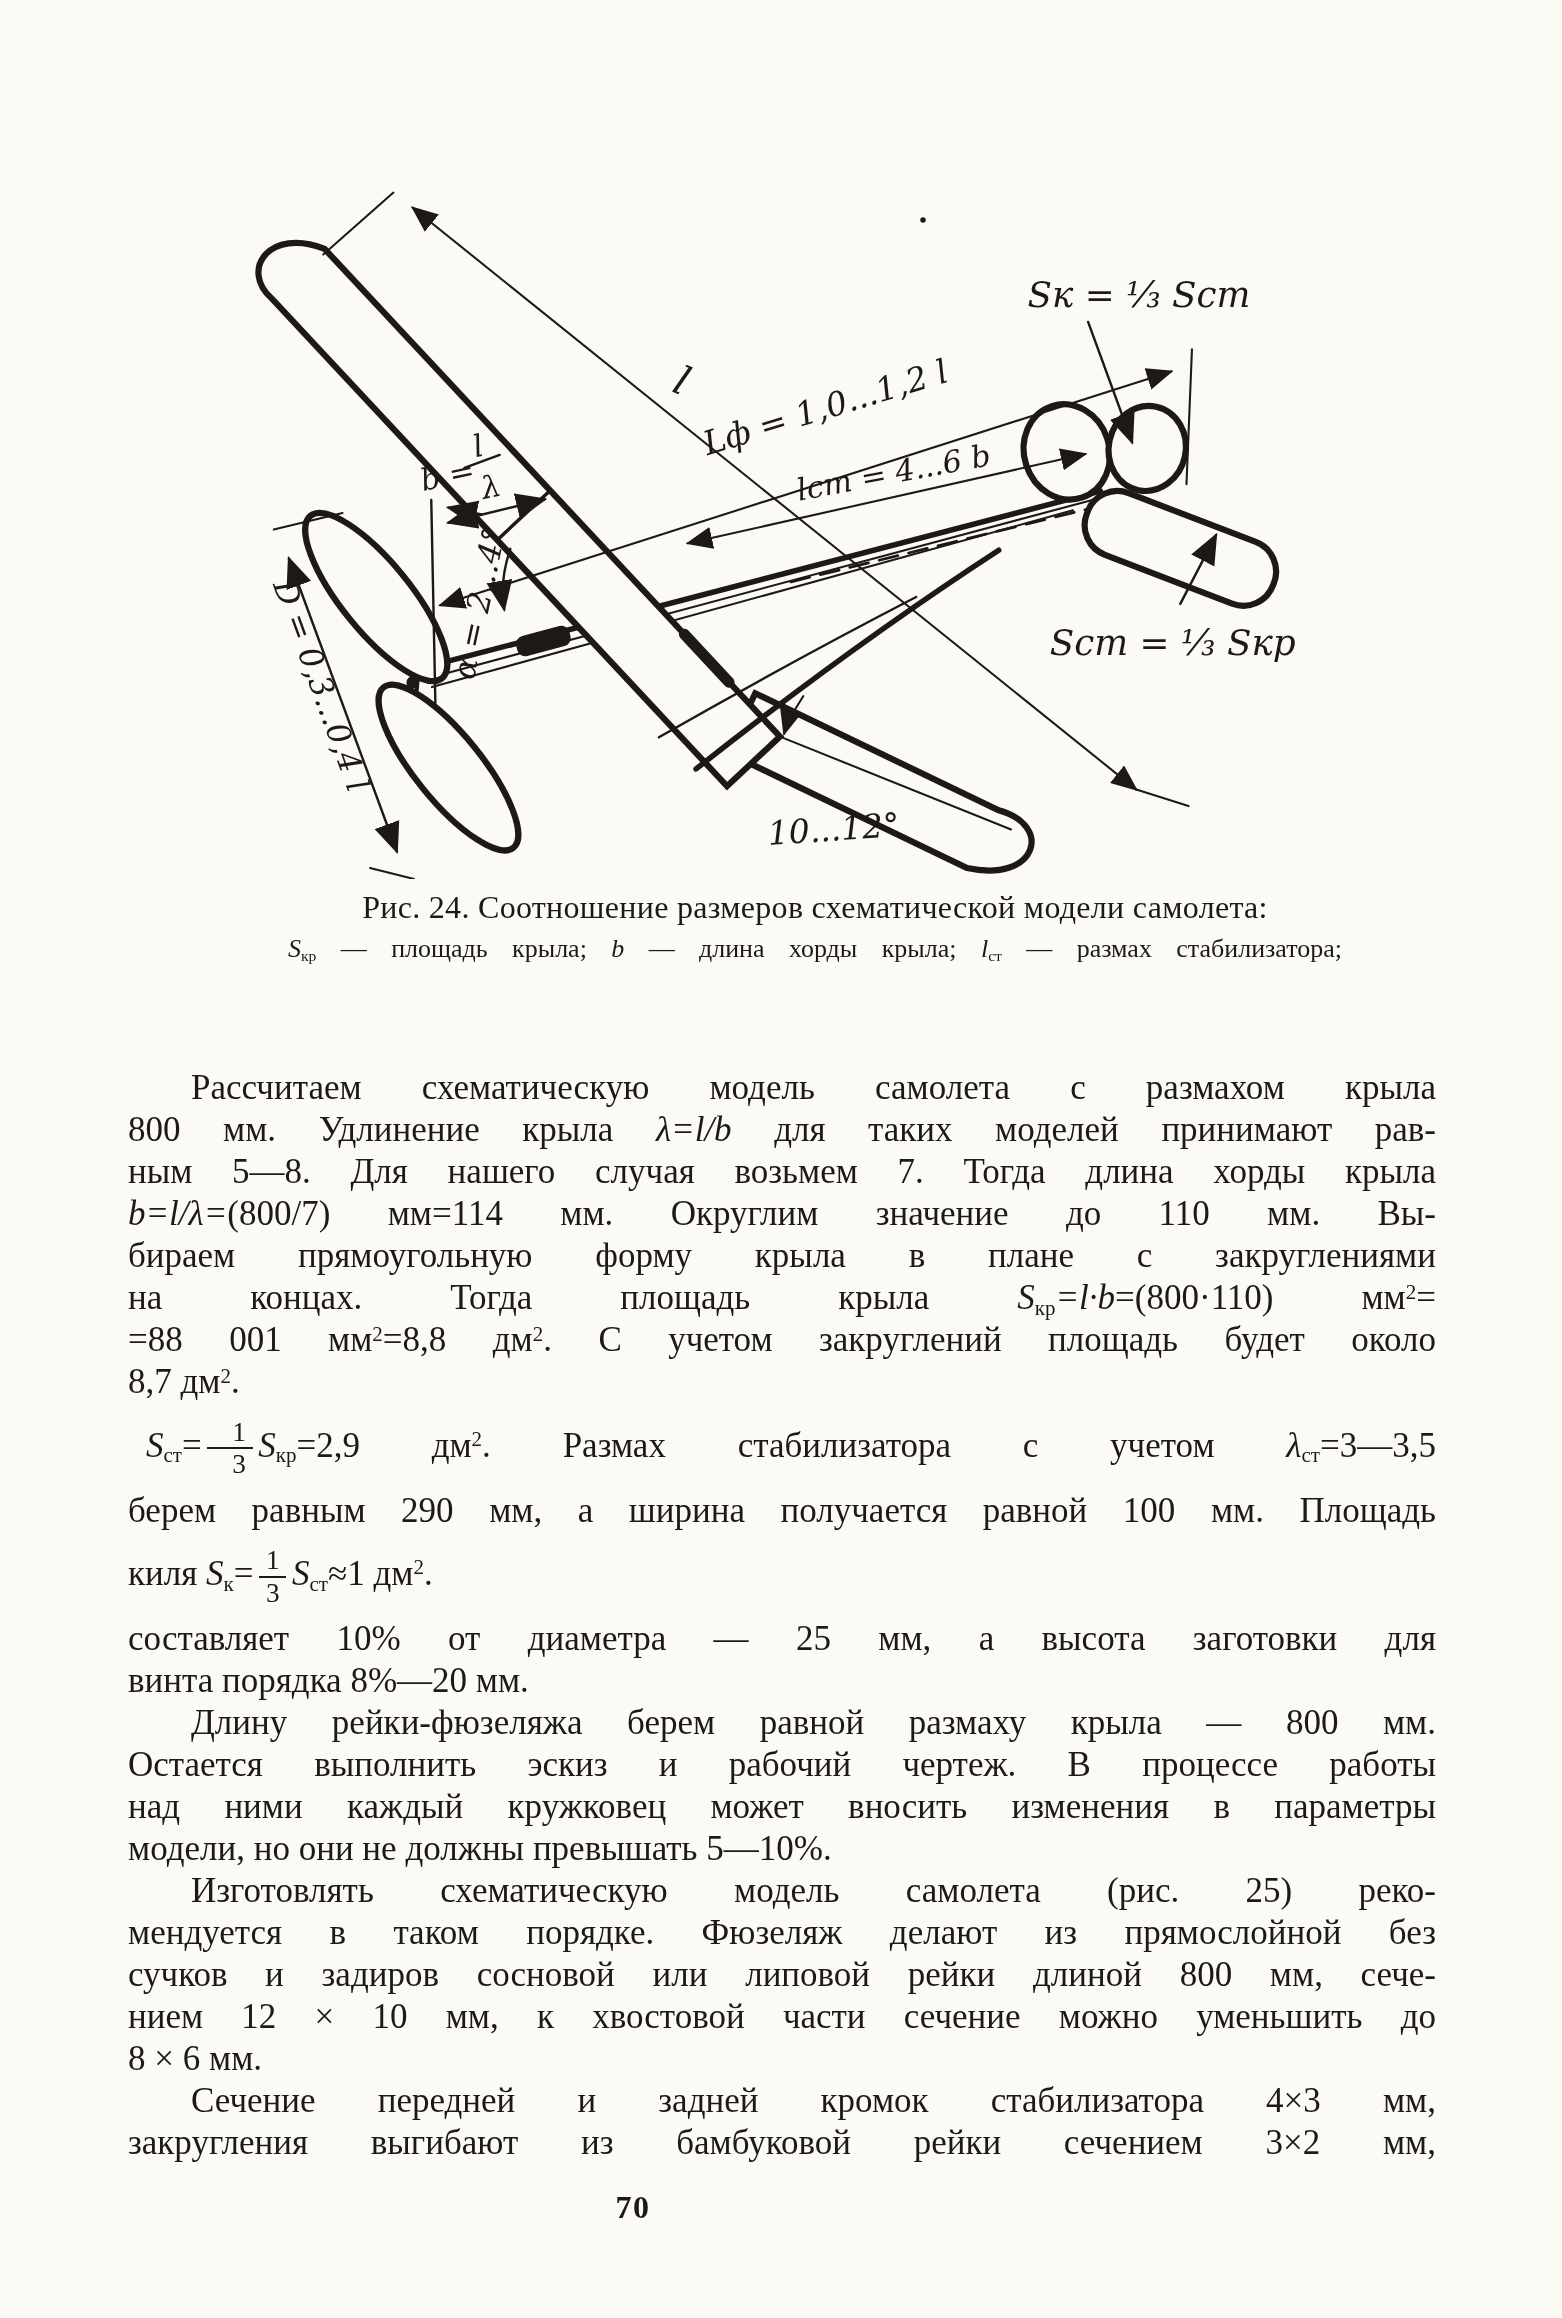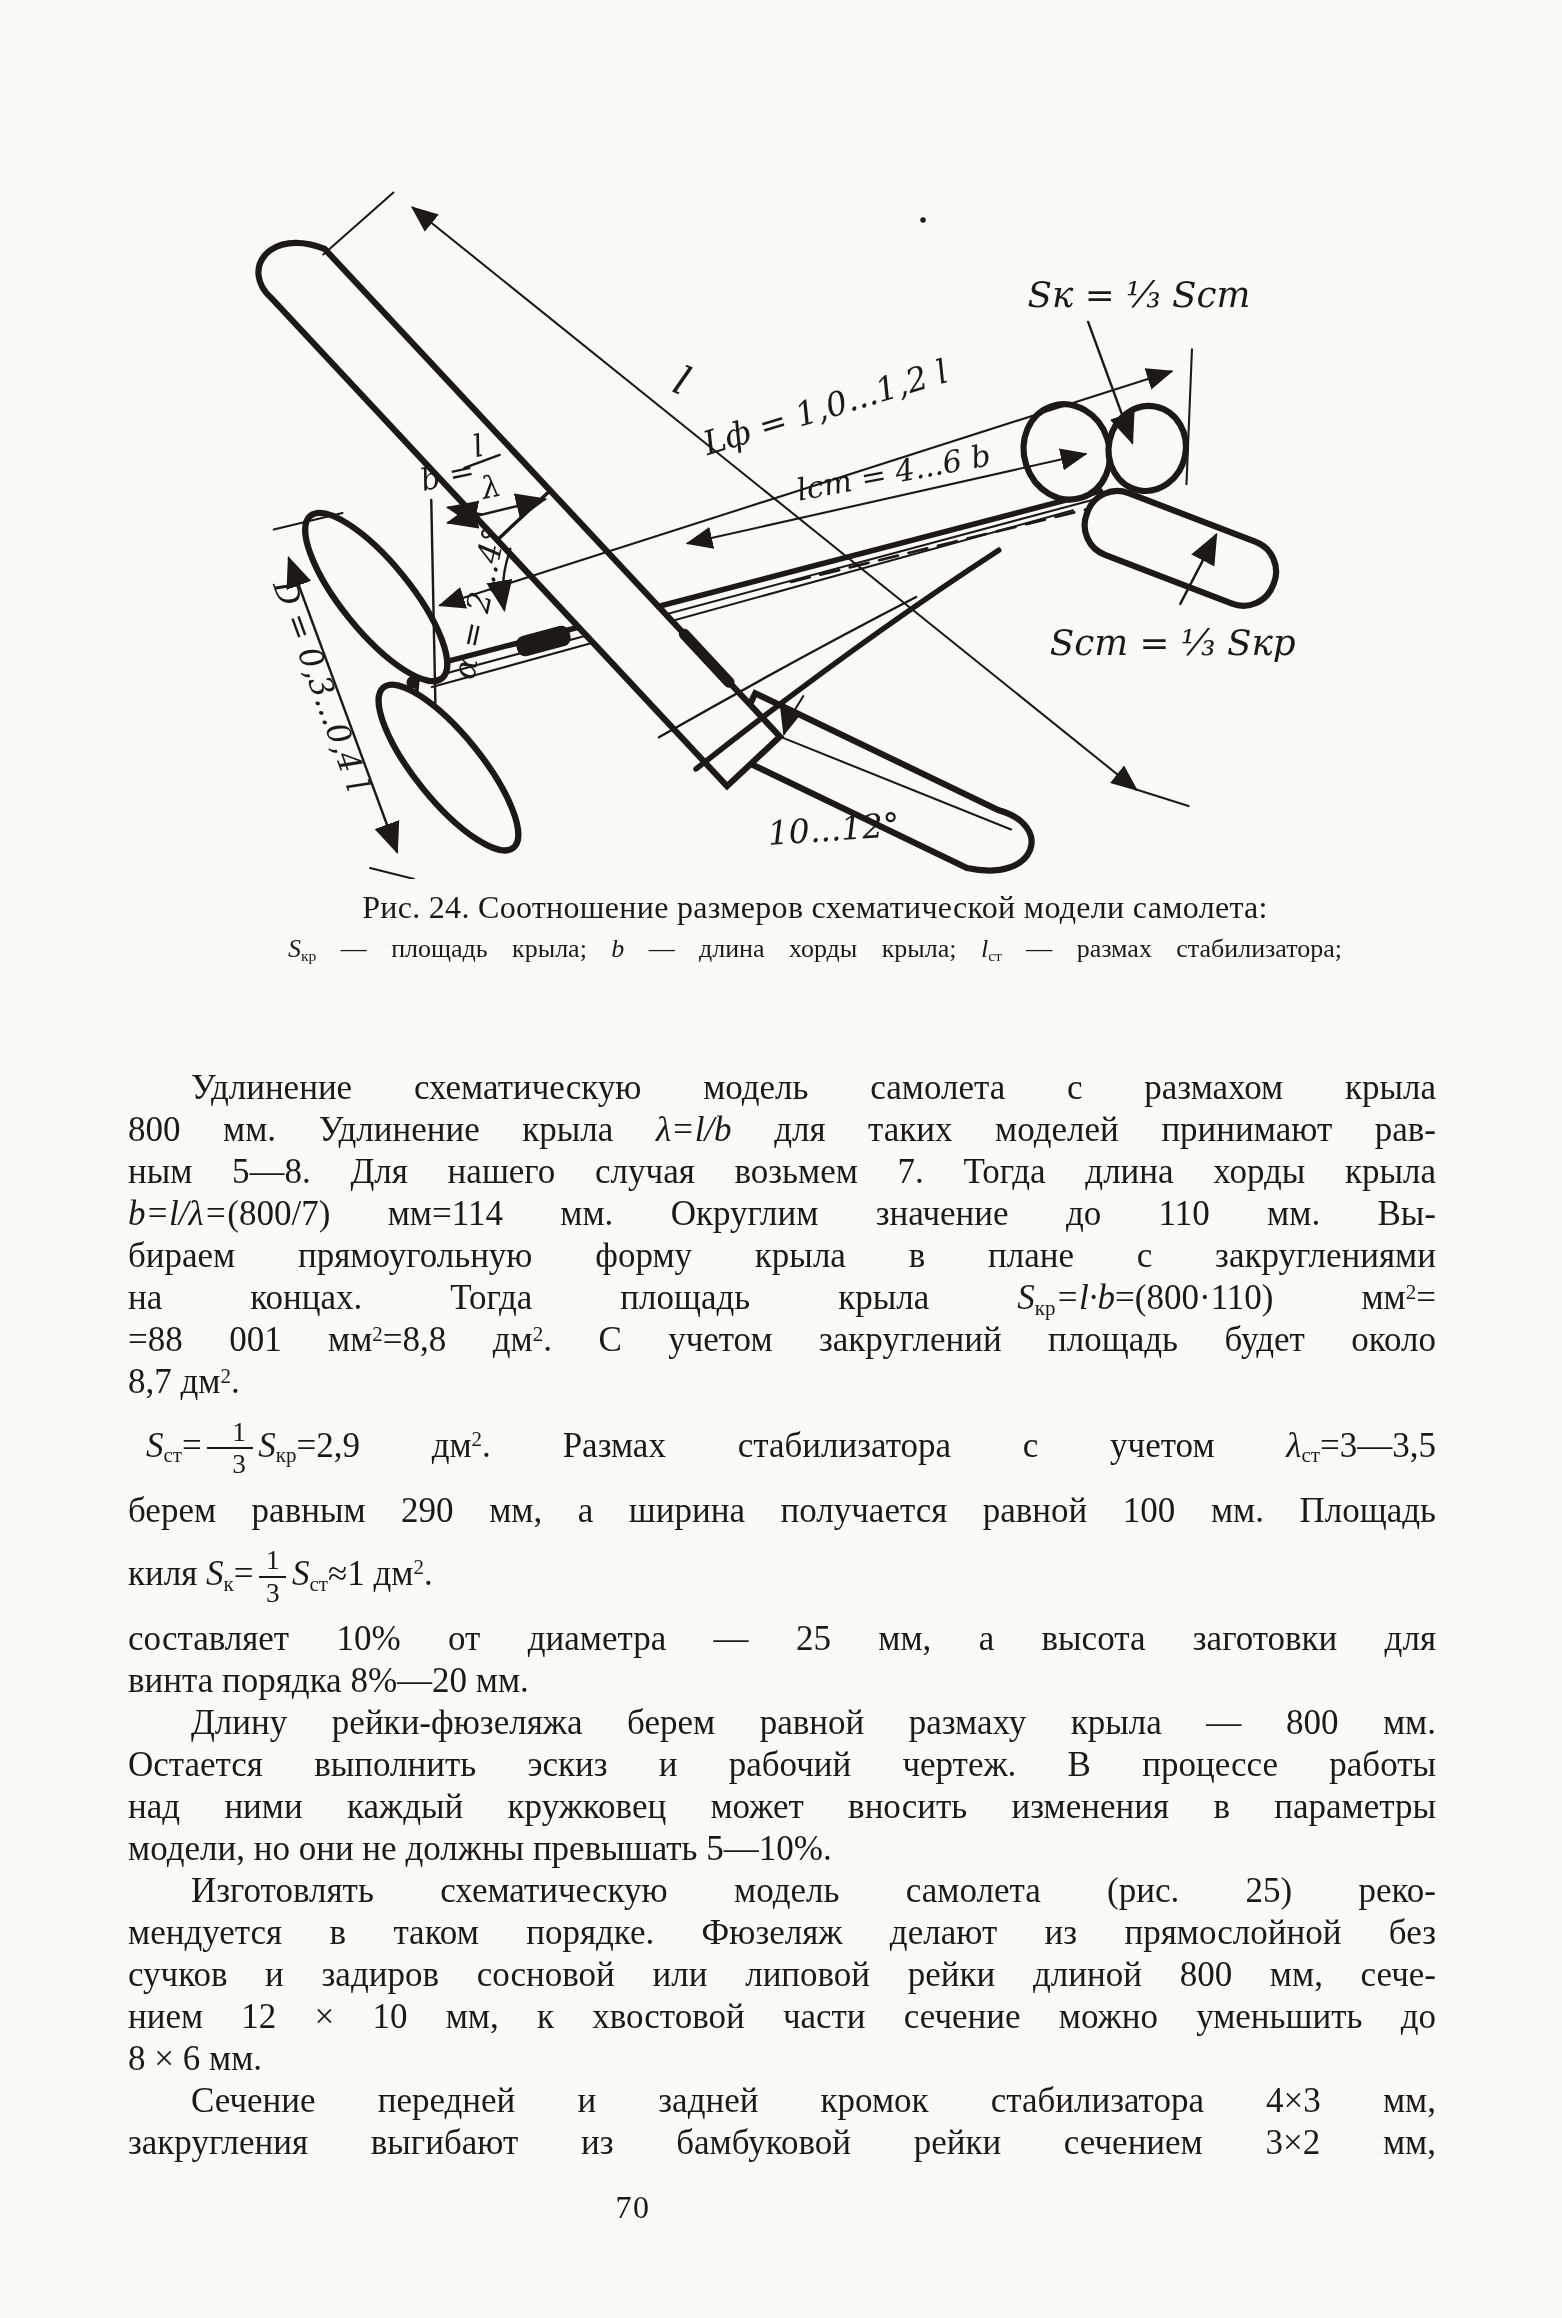--- a/index.html
+++ b/index.html
@@ -25,21 +25,21 @@
   .ind2{text-indent:18px;}
   .frm{line-height:normal;padding:13.8px 0 9.6px 0;}
   i{font-style:italic;}
   sub{font-size:.6em;vertical-align:-.28em;line-height:0;font-style:normal;margin-top:37px;}
   sup{font-size:.6em;vertical-align:.5em;line-height:0;}
   .frac{display:inline-block;vertical-align:-.62em;text-align:center;font-size:.78em;line-height:1.12;margin:0 5.5px;}
   .frac .num,.frac .den{display:block;padding:0 6.9px;}
   .frac .den{border-top:2.1px solid currentColor;}
 
   .pageno{position:absolute;top:2189px;left:0;width:1266px;text-align:center;
-          font-size:32px;font-weight:normal;letter-spacing:1.4px;}
+          font-size:32px;font-weight:bold;letter-spacing:1.4px;}
 </style>
 </head>
 <body>
 
 <div class="page">
 
   <svg class="fig-svg" width="1562" height="879" viewBox="0 0 2271 1278">
     <defs>
       <marker id="ah" viewBox="0 0 12 10" refX="11" refY="5" markerWidth="13" markerHeight="11" orient="auto-start-reverse">
         <path d="M0,0 L12,5 L0,10 Z" fill="#1c1916"></path>
@@ -142,21 +142,21 @@
     </g>
   </svg>
 
   <div class="caption">
     <div class="cap-title">Рис. 24. Соотношение размеров схематической модели самолета:</div>
     <div class="cap-legend"><i>S</i><sub>кр</sub><span> — площадь крыла; </span><i>b</i><span> — длина хорды крыла; </span><i>l</i><sub>ст</sub><span> — размах стабилизатора;</span></div>
   </div>
 
   <div class="bodytext">
 
-    <div class="ln jf ind">Удлинение схематическую модель самолета с размахом крыла</div>
+    <div class="ln jf ind">Рассчитаем схематическую модель самолета с размахом крыла</div>
     <div class="ln jf"><span>800 мм. Удлинение крыла </span><i>λ=l/b</i><span> для таких моделей принимают рав-</span></div>
     <div class="ln jf">ным 5—8. Для нашего случая возьмем 7. Тогда длина хорды крыла</div>
     <div class="ln jf"><i>b=l/λ=</i><span>(800/7) мм=114 мм. Округлим значение до 110 мм. Вы-</span></div>
     <div class="ln jf">бираем прямоугольную форму крыла в плане с закруглениями</div>
     <div class="ln jf"><span>на концах. Тогда площадь крыла </span><i>S</i><sub>кр</sub><i>=l·b</i><span>=(800·110) мм</span><sup>2</sup><span>=</span></div>
     <div class="ln jf"><span>=88 001 мм</span><sup>2</sup><span>=8,8 дм</span><sup>2</sup><span>. С учетом закруглений площадь будет около</span></div>
     <div class="ln ll"><span>8,7 дм</span><sup>2</sup><span>.</span></div>
 
     <div class="ln jf frm ind2"><i>S</i><sub>ст</sub><span>=</span><span class="frac"><span class="num">1</span><span class="den">3</span></span><i>S</i><sub>кр</sub><span>=2,9 дм</span><sup>2</sup><span>. Размах стабилизатора с учетом </span><i>λ</i><sub>ст</sub><span>=3—3,5</span></div>
     <div class="ln jf">берем равным 290 мм, а ширина получается равной 100 мм. Площадь</div>

